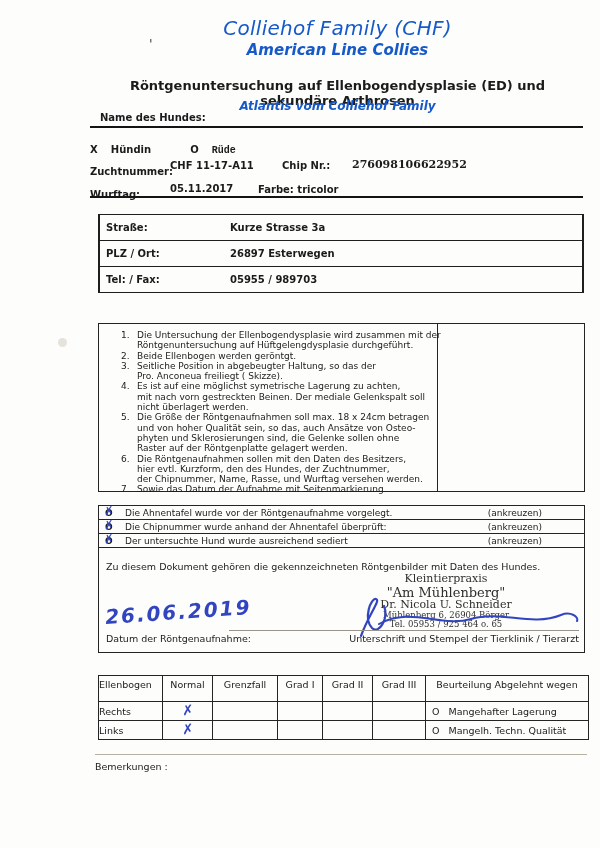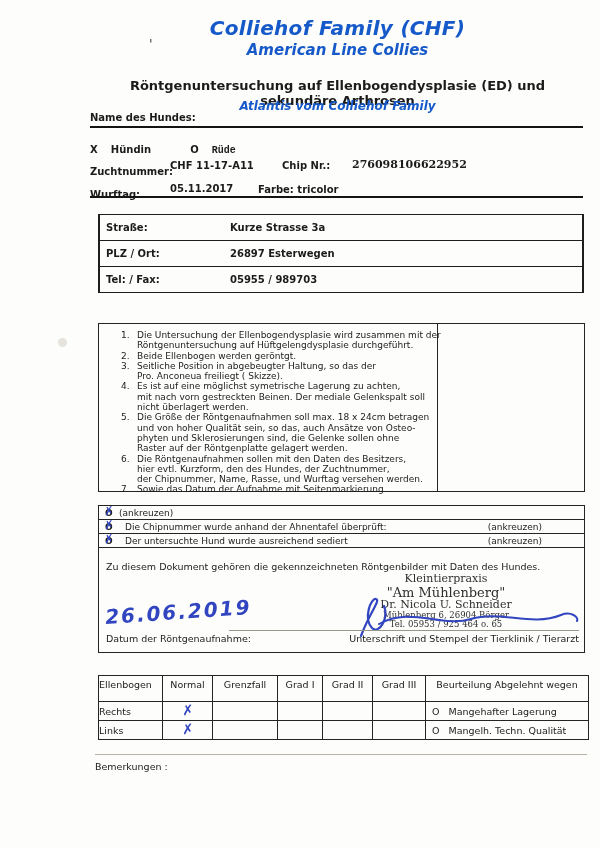--- a/index.html
+++ b/index.html
@@ -6,21 +6,21 @@
   html,body { margin:0; padding:0; background:#e8e8e8; }
   .page {
     position:relative; width:600px; height:848px; margin:0 auto;
     background:#fdfdfb; overflow:hidden;
     font-family:"DejaVu Sans","Liberation Sans",sans-serif; color:var(--ink);
   }
   .abs { position:absolute; }
   .center-band { left:90px; width:495px; text-align:center; }
   .blue { color:var(--brand-blue); }
   .hand { color:var(--hand-blue); }
-  .org-title { top:16px; font-size:20px; font-weight:bold; font-style:italic; letter-spacing:.3px; }
+  .org-title { top:16px; font-size:20px; font-weight:normal; font-style:italic; letter-spacing:.3px; }
   .org-sub   { top:41px; font-size:15px; font-weight:bold; font-style:italic; }
   .stray     { left:149px; top:36px; font-size:13px; color:#444; }
   .form-title{ top:78px; font-size:13px; font-weight:bold; }
   .dog-name  { top:99px; font-size:12px; font-weight:bold; font-style:italic; }
   .lbl { font-size:10px; font-weight:bold; }
   .thickline { left:90px; width:493px; border-top:2.5px solid #141414; height:0; }
   .serifnum { font-family:"DejaVu Serif","Liberation Serif",serif; font-size:11px; font-weight:bold; }
 
   table { border-collapse:collapse; table-layout:fixed; }
   .owner-table { left:98px; top:214px; width:486px; }
@@ -71,21 +71,21 @@
 
 <div class="page">
 
   <div class="abs center-band org-title blue">Colliehof Family (CHF)</div>
   <div class="abs center-band org-sub blue">American Line Collies</div>
   <div class="abs stray">'</div>
   <div class="abs center-band form-title">Röntgenuntersuchung auf Ellenbogendysplasie (ED) und sekundäre Arthrosen</div>
   <div class="abs center-band dog-name blue">Atlantis vom Colliehof Family</div>
   <div class="abs smudge"></div>
 
-  <div class="abs lbl" style="left:90px; top:112px;">Name des Hundes:</div>
+  <div class="abs lbl" style="left:100px; top:112px;">Name des Hundes:</div>
   <div class="abs thickline" style="top:126px;"></div>
 
   <div class="abs" style="left:90px; top:138px;">
     <span class="lbl">X</span>
     <span class="lbl" style="margin-left:8px;">Hündin</span>
     <span class="lbl" style="margin-left:34px;">O</span>
     <span class="lbl" style="margin-left:8px;font-family:Liberation Mono, monospace;">Rüde</span>
   </div>
 
   <div class="abs" style="left:90px; top:160px; width:495px;">
@@ -158,20 +158,21 @@
       <div class="instr-item">
         <span class="instr-num">7.</span>
         <span class="instr-text">Sowie das Datum der Aufnahme mit Seitenmarkierung.</span>
         </div>
     </div>
   </div>
 
   <div class="abs decl-box">
     <div class="decl-row">
       <span class="decl-markwrap"><span>O</span><span class="decl-cross hand">✗</span></span>
+      <span class="decl-text">Die Ahnentafel wurde vor der Röntgenaufnahme vorgelegt.</span>
       <span class="decl-hint">(ankreuzen)</span>
     </div>
     <div class="decl-row">
       <span class="decl-markwrap"><span>O</span><span class="decl-cross hand">✗</span></span>
       <span class="decl-text">Die Chipnummer wurde anhand der Ahnentafel überprüft:</span>
       <span class="decl-hint">(ankreuzen)</span>
     </div>
     <div class="decl-row">
       <span class="decl-markwrap"><span>O</span><span class="decl-cross hand">✗</span></span>
       <span class="decl-text">Der untersuchte Hund wurde ausreichend sediert</span>

